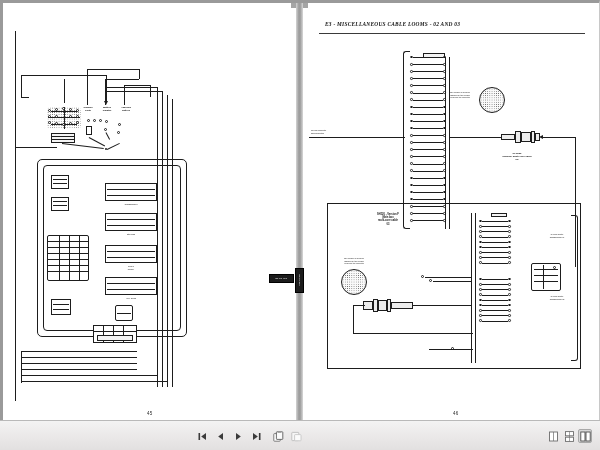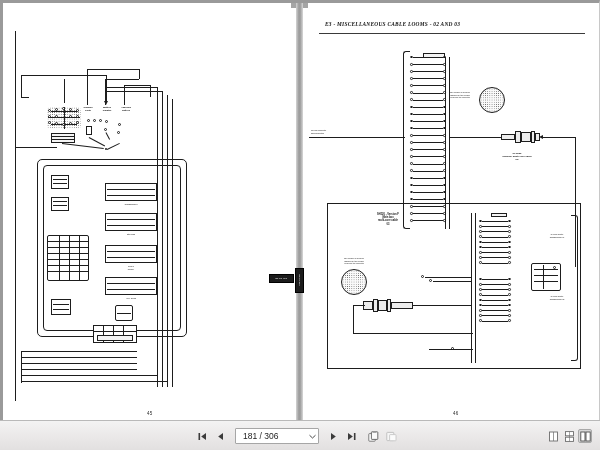--- a/index.html
+++ b/index.html
@@ -735,28 +735,20 @@
           <path d="M8 1 L3.2 4.5 L8 8 Z" fill="currentColor"></path>
         </svg>
       </div>
 
       <div class="tbtn" title="Previous page">
         <svg width="9" height="9" viewBox="0 0 9 9">
           <path d="M7 1 L2.2 4.5 L7 8 Z" fill="currentColor"></path>
         </svg>
       </div>
 
-      <div id="page-field">
-        <input type="text" value="181 / 306" style="">
-        <div id="page-caret">
-          <svg width="7" height="5" viewBox="0 0 7 5">
-            <path d="M0.5 1.2 L3.5 4 L6.5 1.2" stroke="currentColor" stroke-width="1" fill="none"></path>
-          </svg>
-        </div>
-      </div>
 
       <div class="tbtn" title="Next page">
         <svg width="9" height="9" viewBox="0 0 9 9">
           <path d="M2 1 L6.8 4.5 L2 8 Z" fill="currentColor"></path>
         </svg>
       </div>
 
       <div class="tbtn" title="Last page">
         <svg width="9" height="9" viewBox="0 0 9 9">
           <path d="M1 1 L5.8 4.5 L1 8 Z" fill="currentColor"></path>

